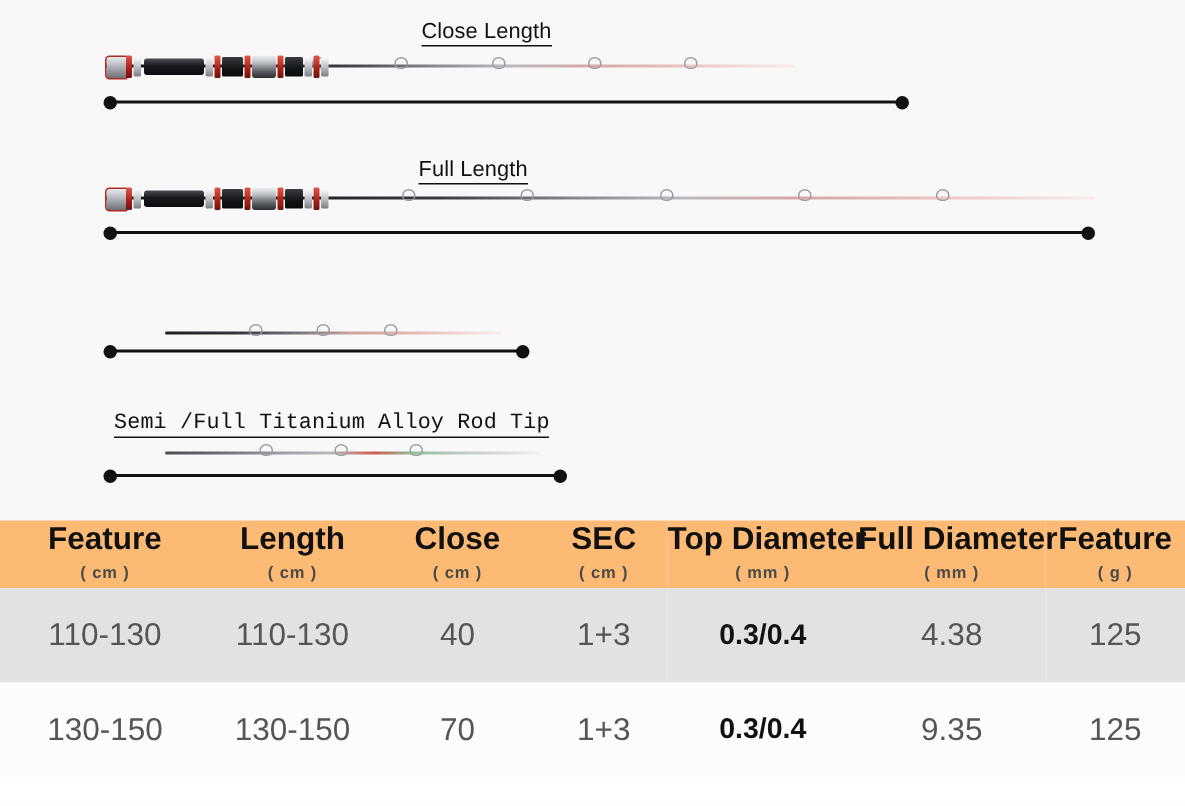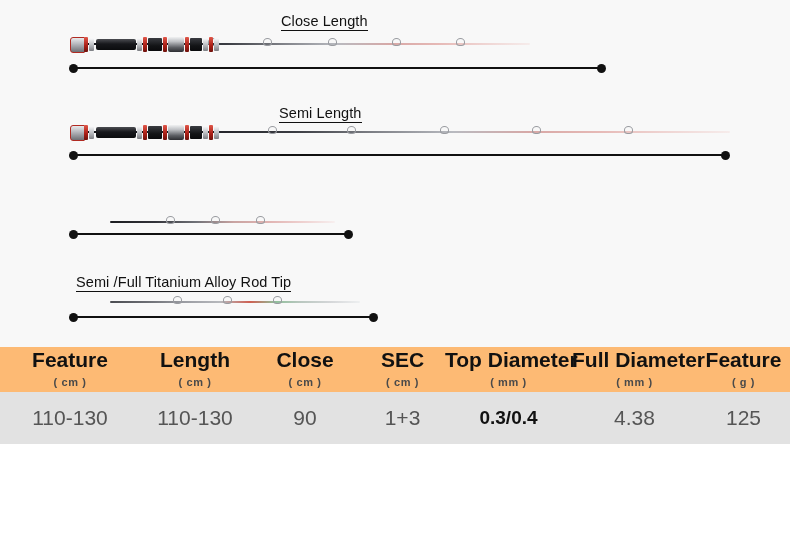--- a/index.html
+++ b/index.html
@@ -189,21 +189,21 @@
     display: block;
     font-size: 11px;
     color: #4a4a4a;
     line-height: 20px;
     letter-spacing: 0.6px;
     white-space: nowrap;
   }
   #spec-table tbody tr.row-alt { background: #e2e2e2; }
   #spec-table tbody tr.row-base { background: #fcfcfc; }
   #spec-table tbody td {
-    height: 52px;
+    height: 63px;
     font-size: 21px;
     color: #555555;
     font-weight: 300;
   }
   #spec-table tbody td.em {
     color: #111111;
     font-weight: bold;
     font-size: 19px;
   }
 </style>
@@ -233,21 +233,21 @@
         <div class="red-band" style="left: 115px;"></div>
         <div class="blk-band" style="left: 120px; width: 12px;"></div>
         <div class="silver-band" style="left: 133px;"></div>
         <div class="red-band" style="left: 139px;"></div>
         <div class="silver-band" style="left: 144px;"></div>
       </div>
       <div class="measure" style="left: 72px; top: 67px; width: 531px;">
         <span class="cap left"></span>
         <span class="cap right"></span>
       </div>
-      <div class="caption" style="left: 279px; top: 105px;">Semi Length</div>
+      <div class="caption" style="left: 279px; top: 105px;">Full Length</div>
       <div class="rod" style="left: 70px; top: 120px; width: 660px;">
         <div class="blank" style="width: 660px;"></div>
         <div class="guide" style="left: 198px;"></div>
         <div class="guide" style="left: 277.2px;"></div>
         <div class="guide" style="left: 369.6px;"></div>
         <div class="guide" style="left: 462px;"></div>
         <div class="guide" style="left: 554.4px;"></div>
         <div class="butt-cap" style="left: 0px;"></div>
         <div class="red-band" style="left: 14px;"></div>
         <div class="silver-band" style="left: 19px;"></div>
@@ -270,21 +270,21 @@
       <div class="rod" style="left: 110px; top: 210px; width: 225px;">
         <div class="blank resin" style="width: 225px;"></div>
         <div class="guide" style="left: 56.25px;"></div>
         <div class="guide" style="left: 101.25px;"></div>
         <div class="guide" style="left: 146.25px;"></div>
       </div>
       <div class="measure" style="left: 72px; top: 233px; width: 278px;">
         <span class="cap left"></span>
         <span class="cap right"></span>
       </div>
-      <div class="caption" style="left: 76px; top: 274px;">Semi /Full Titanium Alloy Rod Tip</div>
+      <div class="caption" style="left: 76px; top: 274px; font-family: Liberation Mono, monospace;">Semi /Full Titanium Alloy Rod Tip</div>
       <div class="rod" style="left: 110px; top: 290px; width: 250px;">
         <div class="blank titanium" style="width: 250px;"></div>
         <div class="guide" style="left: 62.5px;"></div>
         <div class="guide" style="left: 112.5px;"></div>
         <div class="guide" style="left: 162.5px;"></div>
       </div>
       <div class="measure" style="left: 72px; top: 316px; width: 303px;">
         <span class="cap left"></span>
         <span class="cap right"></span>
       </div>
@@ -320,22 +320,31 @@
           <th class="th-cell" style="width: 93px;">
             <span class="th-title">Feature</span>
             <span class="th-unit">( g )</span>
           </th>
         </tr>
     </thead>
     <tbody>
         <tr class="row-alt">
           <td>110-130</td>
           <td>110-130</td>
-          <td>90</td>
+          <td>40</td>
           <td>1+3</td>
           <td class="em">0.3/0.4</td>
           <td>4.38</td>
           <td>125</td>
         </tr>
+        <tr class="row-base">
+          <td>130-150</td>
+          <td>130-150</td>
+          <td>70</td>
+          <td>1+3</td>
+          <td class="em">0.3/0.4</td>
+          <td>9.35</td>
+          <td>125</td>
+        </tr>
       </tbody>
   </table>
 
 </div>
 
 </body></html>

